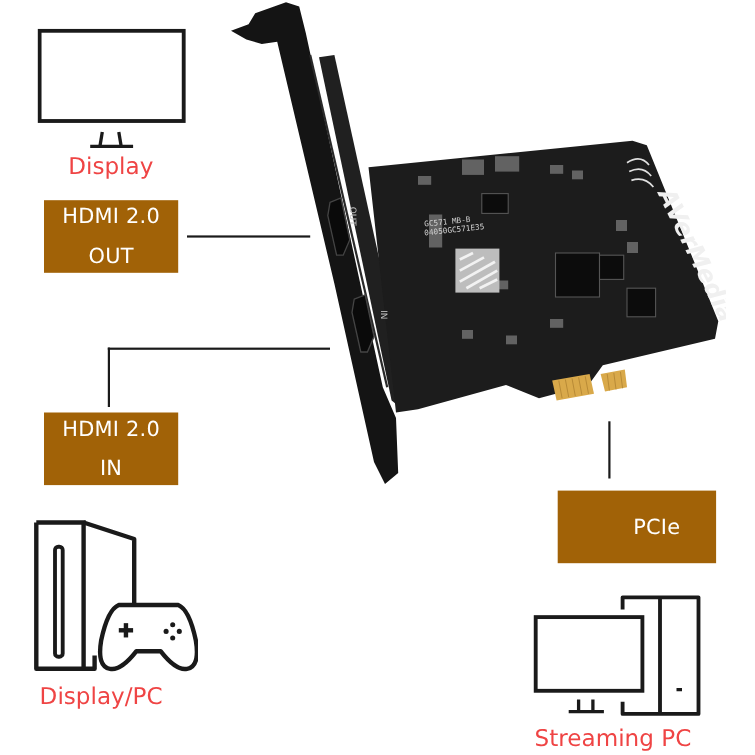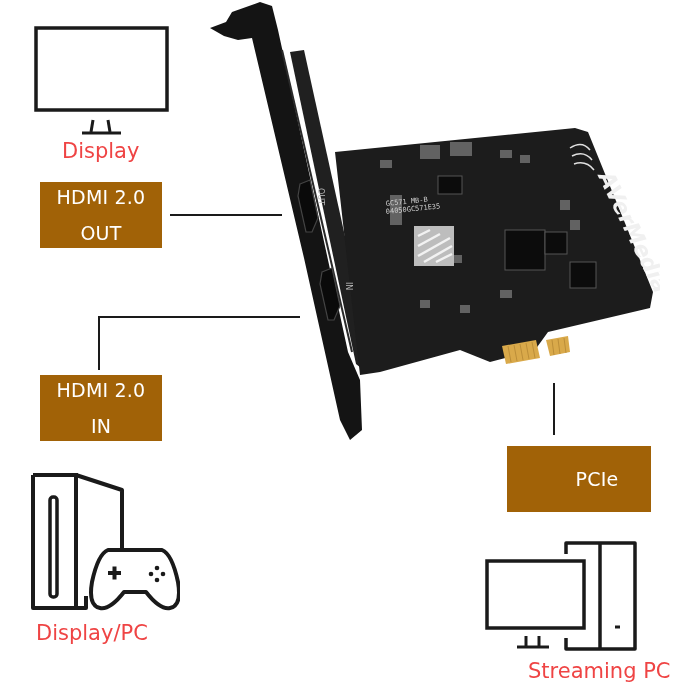--- a/index.html
+++ b/index.html
@@ -147,13 +147,13 @@
     <path d="M82 14 L82 3 L151 3 L151 109 L82 109 L82 98" fill="none" stroke="#1a1a1a" stroke-width="3.5" stroke-linejoin="round"></path>
     <line x1="116" y1="3" x2="116" y2="109" stroke="#1a1a1a" stroke-width="3.5"></line>
     <line x1="131" y1="87" x2="136" y2="87" stroke="#1a1a1a" stroke-width="3"></line>
 
     <rect x="3" y="21" width="97" height="67" fill="#ffffff" stroke="#1a1a1a" stroke-width="3.5"></rect>
     <line x1="42" y1="96" x2="42" y2="106" stroke="#1a1a1a" stroke-width="3"></line>
     <line x1="55" y1="96" x2="55" y2="106" stroke="#1a1a1a" stroke-width="3"></line>
     <line x1="33" y1="107" x2="65" y2="107" stroke="#1a1a1a" stroke-width="3"></line>
   </svg>
 </div>
-<div class="caption" style="left:486px;top:659px;margin-left:42px;">Streaming PC</div>
+<div class="caption" style="left:486px;top:659px;">Streaming PC</div>
 
 </body></html>

